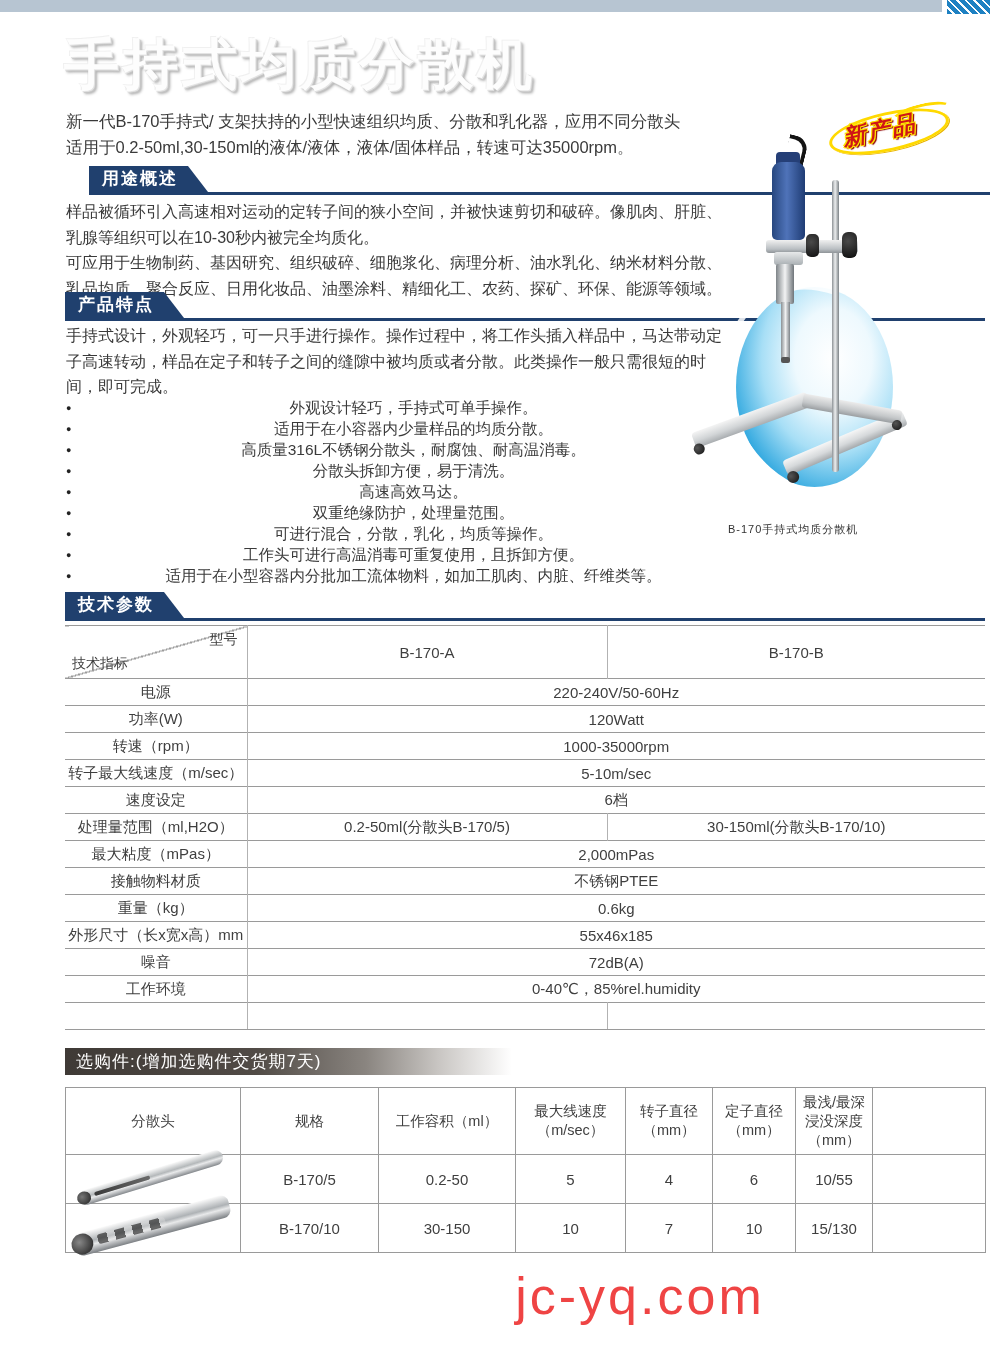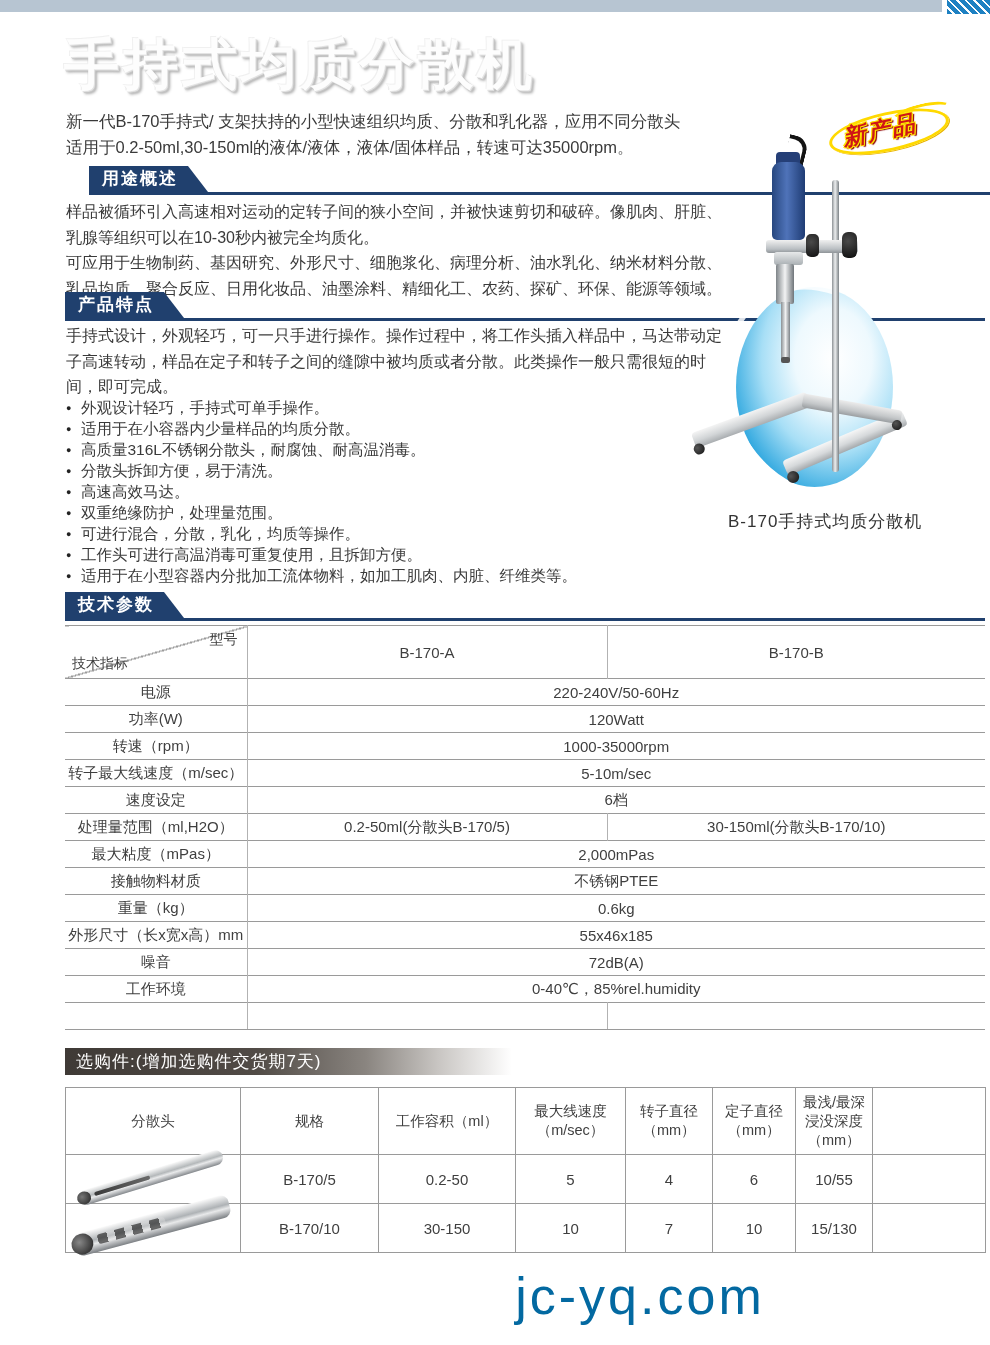--- a/index.html
+++ b/index.html
@@ -31,21 +31,21 @@
   .sec{position:absolute;left:65px;width:920px;border-bottom:3px solid #20406e;line-height:0;}
   .sec-label{display:inline-block;background:#20406e;color:#ffffff;font-size:17px;font-weight:700;
         letter-spacing:2px;line-height:26px;padding:0 30px 0 13px;
         clip-path:polygon(0 0,calc(100% - 20px) 0,100% 100%,0 100%);}
 
   .bodytext{position:absolute;left:66px;width:668px;font-size:16px;line-height:25.5px;color:#3a3a3a;}
   .bodytext p{margin:0;}
 
   .bullets{position:absolute;left:66px;top:397px;width:680px;margin:0;padding:0;list-style:none;
         font-size:15.5px;line-height:21px;color:#3a3a3a;}
-  .bullets li{position:relative;padding-left:15px;}
+  .bullets li{position:relative;padding-left:15px;text-align:center;}
   .bullets li::before{content:"●";position:absolute;left:0;top:1px;font-size:9px;color:#222;}
 
   
   .figure{position:absolute;left:690px;top:130px;width:300px;height:410px;}
   .fig-circle{position:absolute;left:46px;top:157px;width:157px;height:200px;border-radius:50%;
         background:radial-gradient(ellipse at 62% 36%,#ffffff 0%,#eef9fe 28%,#a8dff6 52%,#35aae0 76%,#8fd4f1 90%,#ffffff 100%);}
   .fig-arc{position:absolute;left:38px;top:150px;width:175px;height:214px;border-radius:50%;
         border:5px solid transparent;border-left-color:#ffffff;border-top-color:rgba(255,255,255,.85);
         transform:rotate(-30deg);}
   .fig-leg1{position:absolute;left:0px;top:282px;width:122px;height:16px;border-radius:4px;
@@ -74,21 +74,21 @@
         background:radial-gradient(circle at 40% 35%,#4a4a4a,#101010);}
   .fig-knob2{position:absolute;left:152px;top:102px;width:15px;height:26px;border-radius:6px;
         background:radial-gradient(circle at 40% 35%,#4a4a4a,#0c0c0c);}
   .fig-collar{position:absolute;left:84px;top:122px;width:29px;height:13px;border-radius:3px;
         background:linear-gradient(180deg,#e7e9ea,#aab0b4);}
   .fig-shaft{position:absolute;left:86px;top:134px;width:18px;height:40px;border-radius:2px;
         background:linear-gradient(90deg,#7e8488,#f2f3f4 50%,#6f757a);}
   .fig-probe{position:absolute;left:91px;top:172px;width:9px;height:58px;
         background:linear-gradient(90deg,#8a9094,#eff0f1 50%,#7c8287);}
   .fig-probe::after{content:"";position:absolute;left:0;bottom:-3px;width:9px;height:6px;border-radius:2px;background:#555;}
-  .figure-caption{position:absolute;left:38px;top:380px;font-size:17px;letter-spacing:1px;color:#333;}
+  .figure-caption{position:absolute;left:38px;top:392px;font-size:11px;letter-spacing:1px;color:#333;}
 
   
   .spec-table{position:absolute;left:65px;top:625px;width:920px;border-collapse:collapse;table-layout:fixed;
         font-size:15px;color:#3f3f3f;}
   .spec-table td{border-top:1px solid #9a9a9a;padding:0;height:26px;text-align:center;vertical-align:middle;}
   .spec-table tr.hdr td{height:52px;}
   .spec-table tr.last td{border-bottom:1px solid #9a9a9a;}
   .spec-table td.br{border-right:1px solid #b2b2b2;}
   .spec-table td.diag{position:relative;
         background:linear-gradient(to bottom right,transparent calc(50% - 0.7px),#9a9a9a calc(50% - 0.7px),#9a9a9a calc(50% + 0.7px),transparent calc(50% + 0.7px));}
@@ -113,21 +113,21 @@
   .head-bar.small::after{content:"";position:absolute;left:16px;top:5px;width:58px;height:4px;border-radius:2px;
         background:linear-gradient(90deg,#3a3a3a,#6a6a6a);}
   .head-bar.large{left:6px;top:10px;width:160px;height:23px;transform:rotate(-15deg);
         background:linear-gradient(180deg,#fbfbfb,#aeb2b5 45%,#e8e9ea 62%,#7c8084);}
   .head-bar.large::before{content:"";position:absolute;left:-3px;top:1px;width:22px;height:21px;border-radius:50%;
         background:radial-gradient(circle at 38% 38%,#888,#161616);}
   .head-bar.large::after{content:"";position:absolute;left:24px;top:6px;width:70px;height:10px;border-radius:3px;
         background:repeating-linear-gradient(90deg,rgba(35,35,35,.65) 0 10px,rgba(230,230,230,.3) 10px 18px);}
 
   .footer{position:absolute;left:440px;top:1266px;width:400px;text-align:center;
-        font-size:52px;letter-spacing:3px;color:#0369a1;}
+        font-size:52px;letter-spacing:3px;color:#ef4444;}
 </style>
 </head>
 <body>
 
 <div class="page">
 
   <div class="topbar"></div>
   <div class="corner-hatch"></div>
 
   <h1 class="title">手持式均质分散机</h1>
@@ -137,21 +137,21 @@
     <div class="badge-tail"></div>
     <div class="badge-ellipse"></div>
     <span class="badge-text">新产品</span>
   </div>
 
   <div class="sec" style="top:166px;margin-left:24px;">
     <span class="sec-label">用途概述</span>
   </div>
   <div class="bodytext" style="top:199px;">
     <p>样品被循环引入高速相对运动的定转子间的狭小空间，并被快速剪切和破碎。像肌肉、肝脏、乳腺等组织可以在10-30秒内被完全均质化。</p>
-    <p>可应用于生物制药、基因研究、外形尺寸、细胞浆化、病理分析、油水乳化、纳米材料分散、乳品均质、聚合反应、日用化妆品、油墨涂料、精细化工、农药、探矿、环保、能源等领域。</p>
+    <p>可应用于生物制药、基因研究、组织破碎、细胞浆化、病理分析、油水乳化、纳米材料分散、乳品均质、聚合反应、日用化妆品、油墨涂料、精细化工、农药、探矿、环保、能源等领域。</p>
   </div>
 
   <div class="sec" style="top:292px;">
     <span class="sec-label">产品特点</span>
   </div>
   <div class="bodytext" style="top:323px;">
     <p>手持式设计，外观轻巧，可一只手进行操作。操作过程中，将工作头插入样品中，马达带动定子高速转动，样品在定子和转子之间的缝隙中被均质或者分散。此类操作一般只需很短的时间，即可完成。</p>
   </div>
   <ul class="bullets">
     <li>外观设计轻巧，手持式可单手操作。</li>

